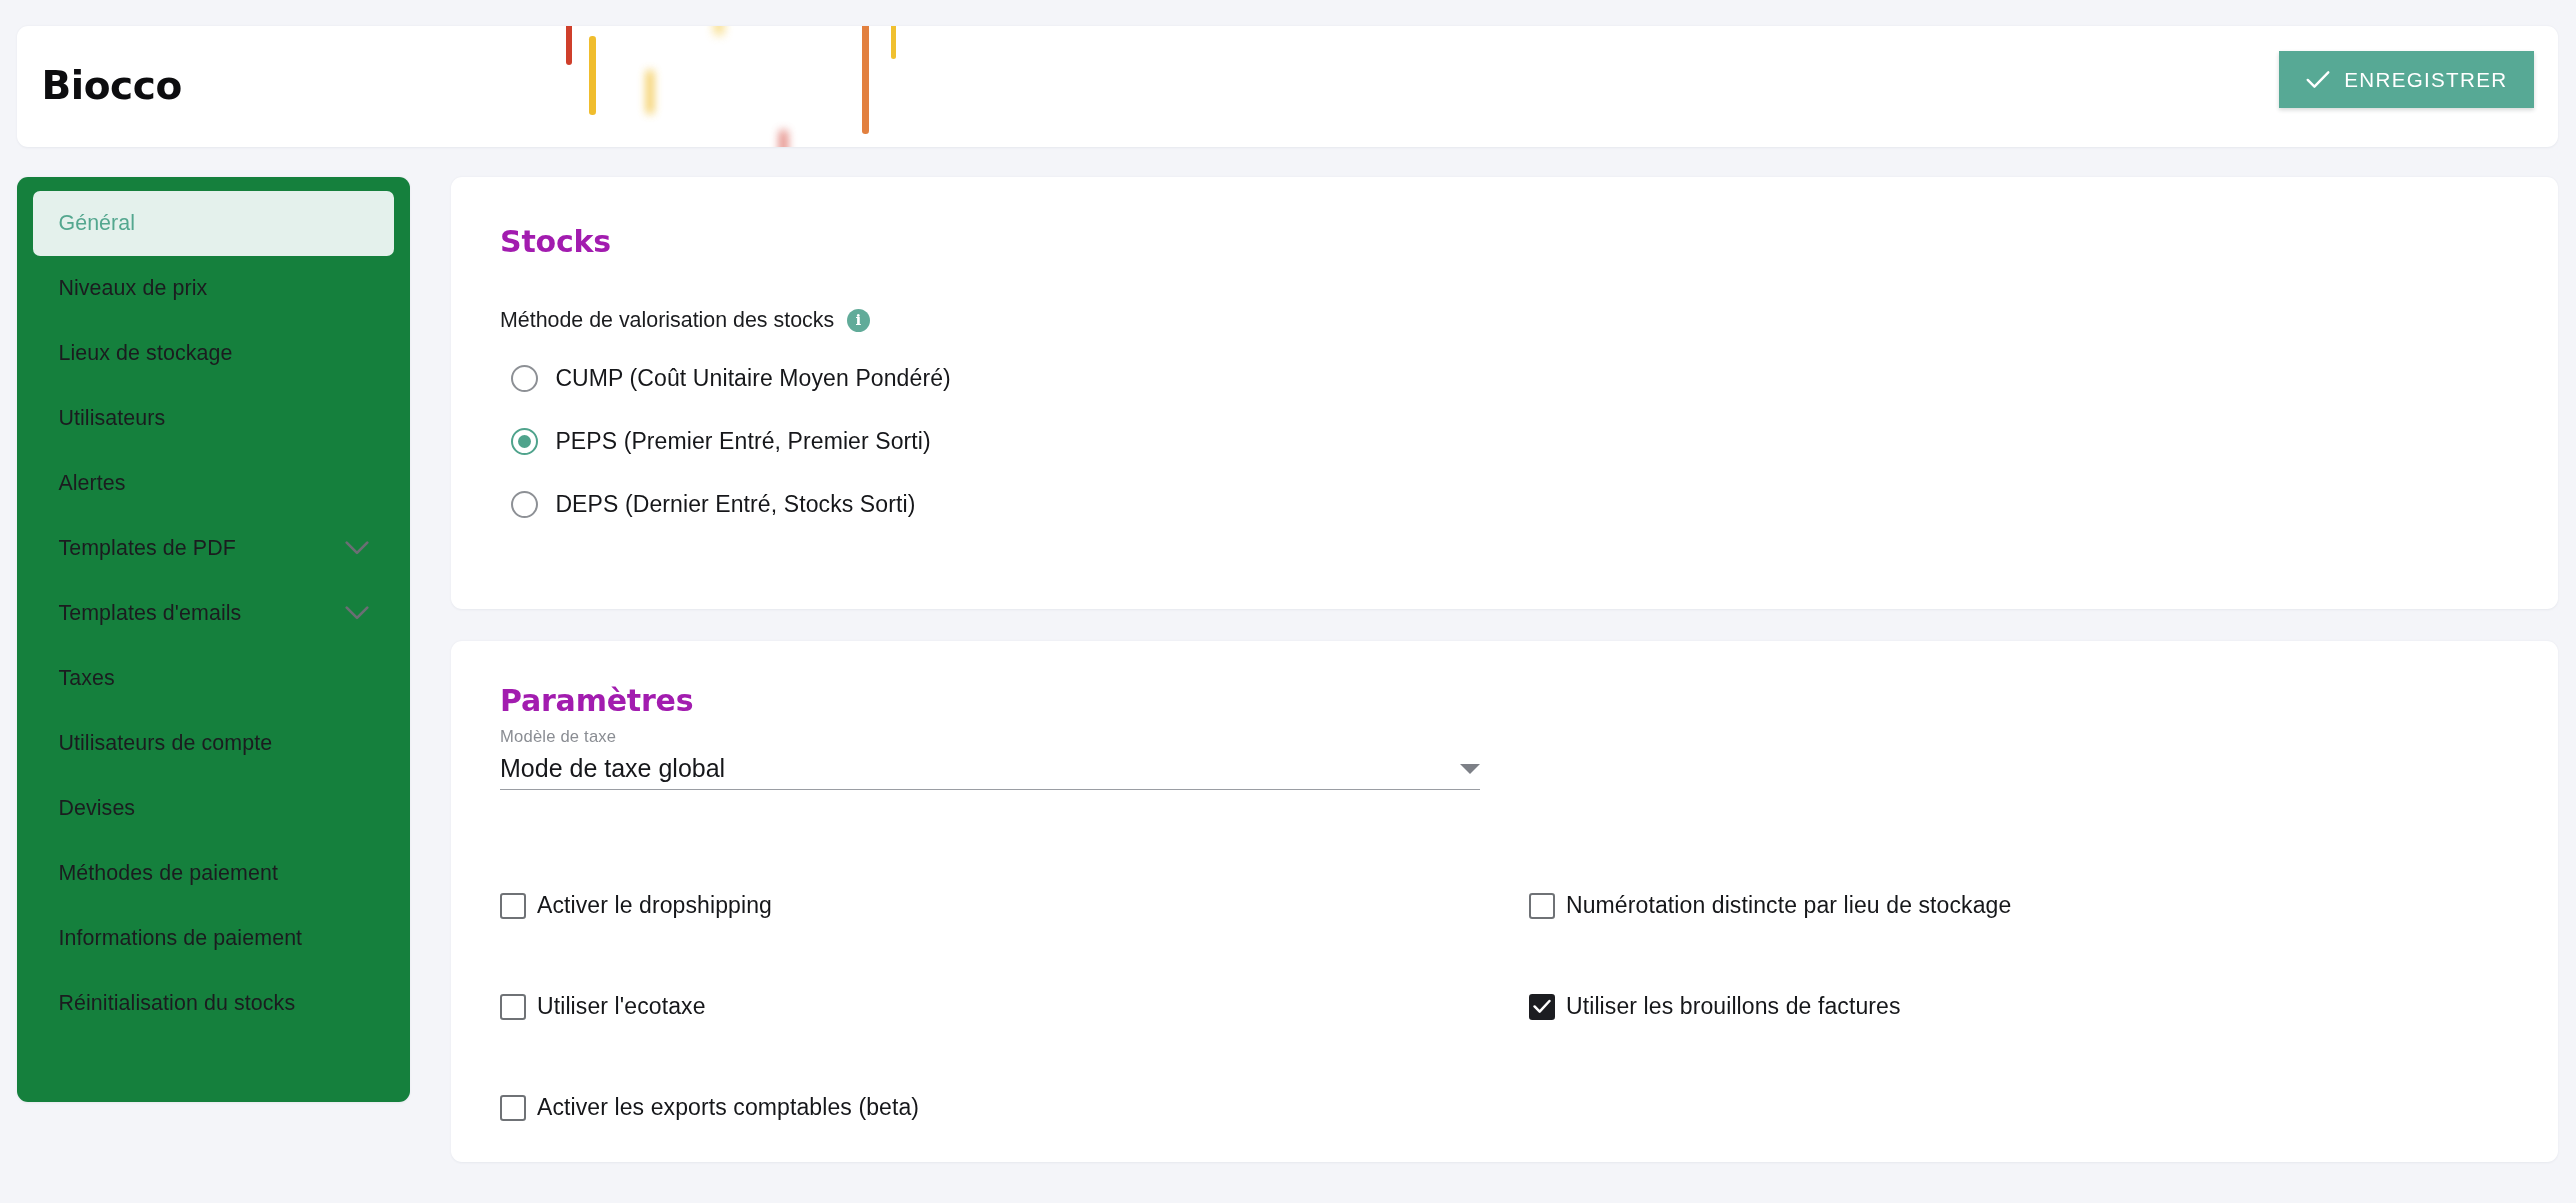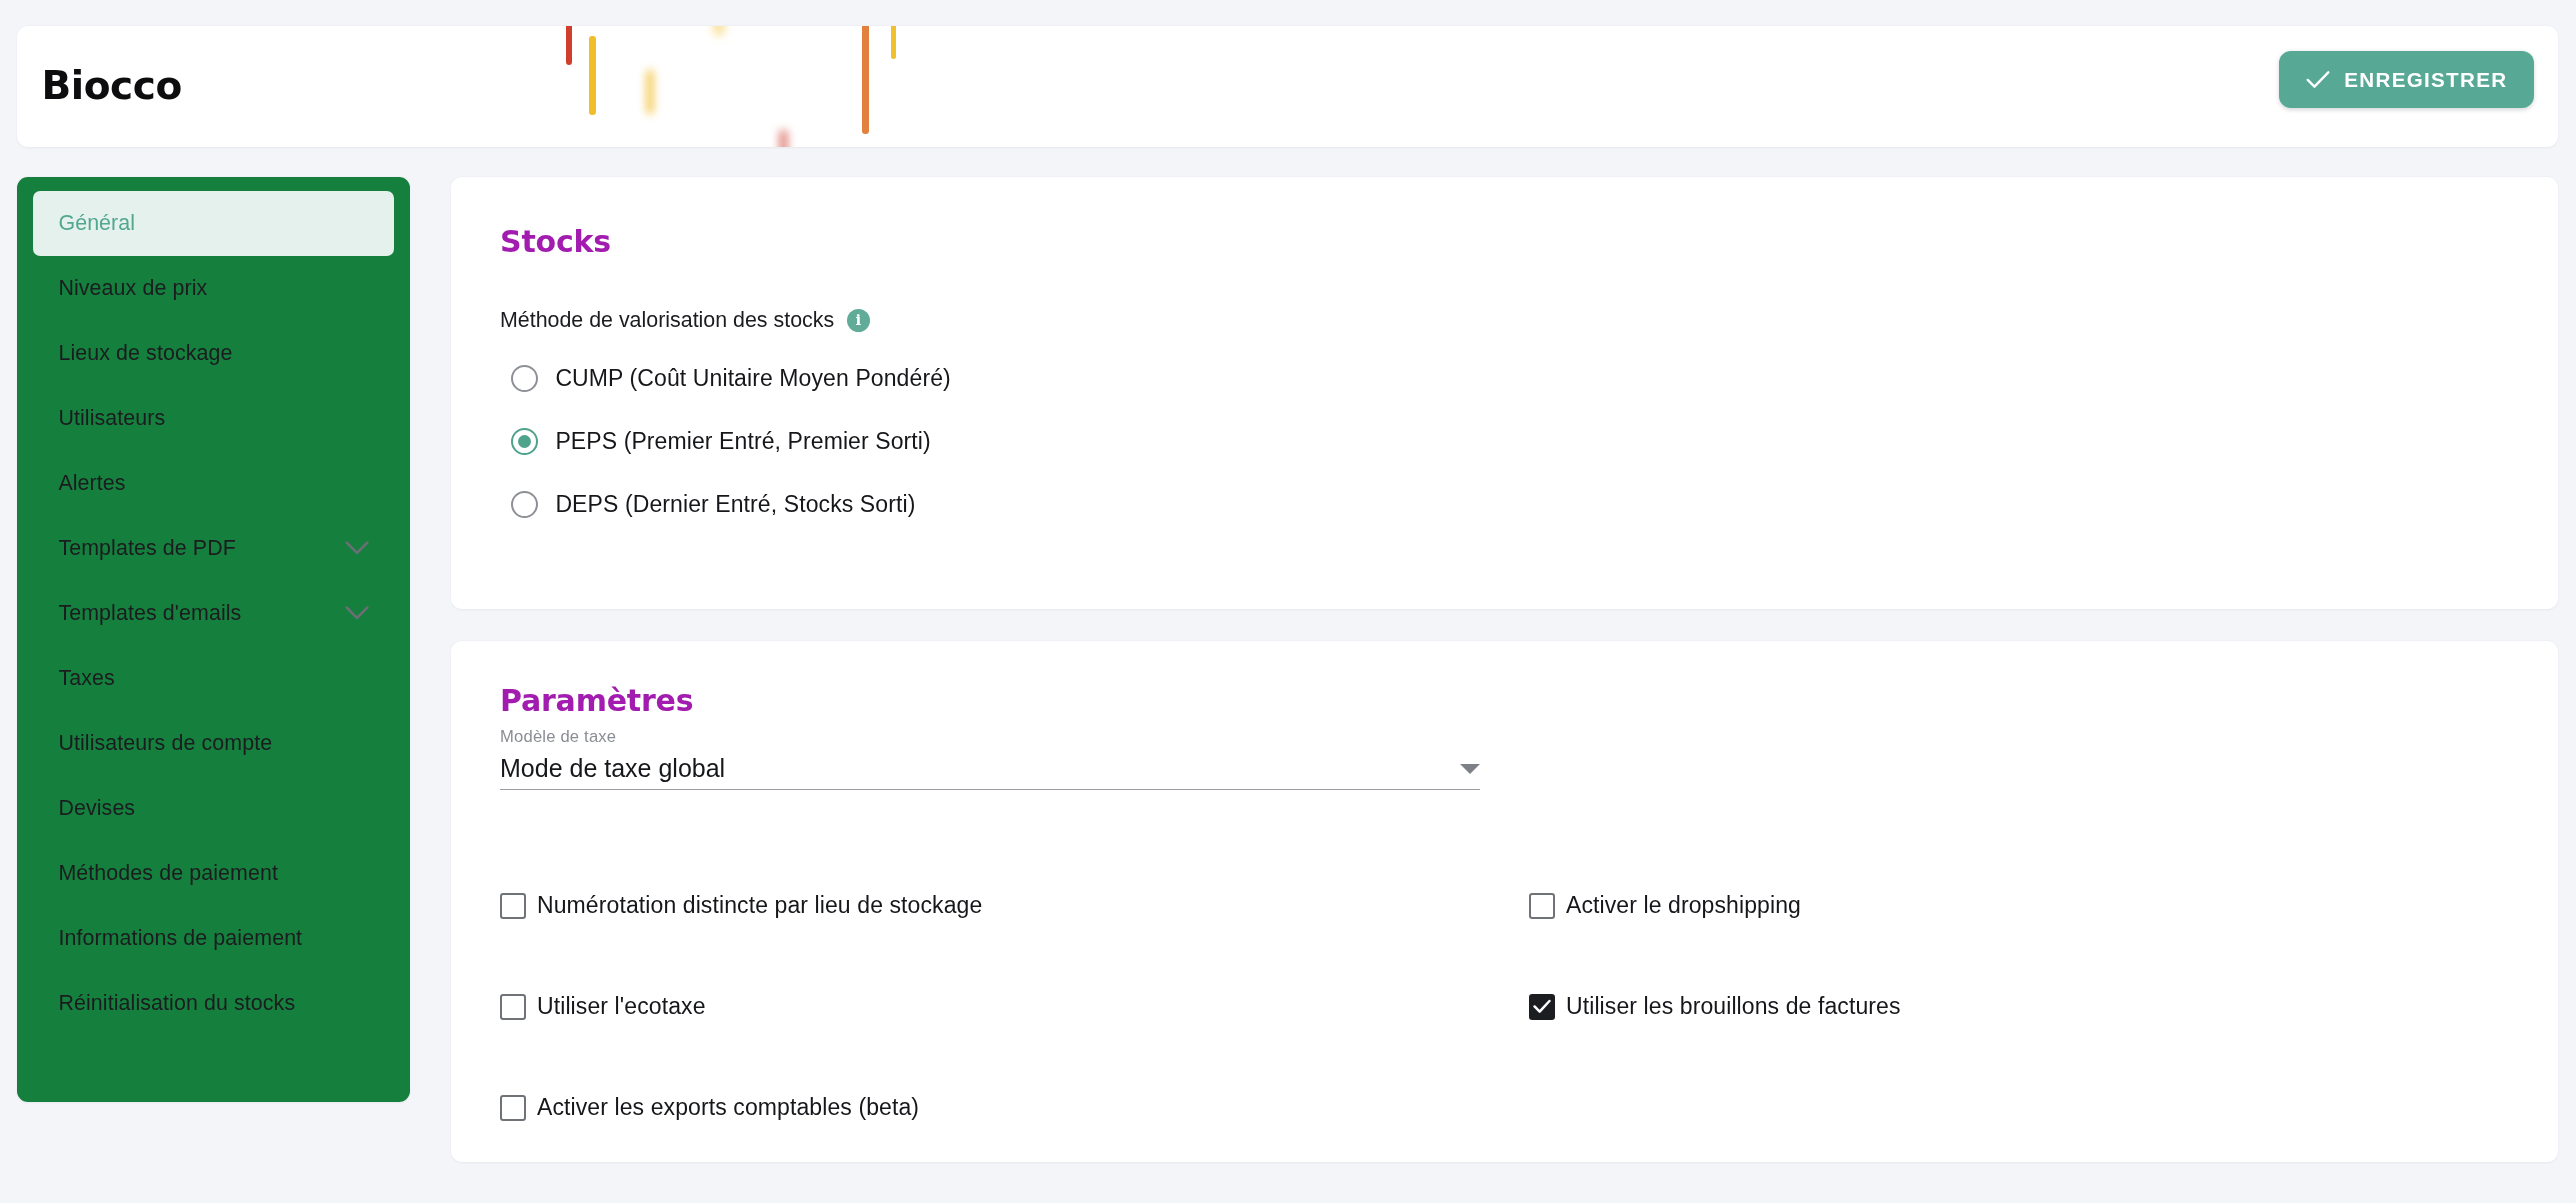--- a/index.html
+++ b/index.html
@@ -51,24 +51,24 @@
     right: 24px;
     top: 25px;
     height: 57px;
     padding: 0 27px;
     display: flex;
     align-items: center;
     gap: 14.2px;
     background: #57a995;
     color: #ffffff;
     border: none;
-    border-radius: 12px;
+    border-radius: 0;
     font-family: "Liberation Sans", sans-serif;
     font-size: 20.6px;
-    font-weight: 700;
+    font-weight: 400;
     letter-spacing: 1.3px;
     cursor: pointer;
     box-shadow: 0 1.6px 4px rgba(20,40,35,0.18);
   }
   .save-button svg { display: block; }
 
   
   .sidebar-card {
     position: absolute;
     left: 17.4px;
@@ -344,25 +344,25 @@
     <div class="flabel">Modèle de taxe</div>
     <div class="srow">
       <span class="svalue">Mode de taxe global</span>
       <span class="caret"></span>
     </div>
   </div>
 
   <div class="check-grid" id="check-grid">
       <label class="check-row">
         <span class="box"></span>
-        <span class="clabel">Numérotation distincte par lieu de stockage</span>
+        <span class="clabel">Activer le dropshipping</span>
       </label>
       <label class="check-row">
         <span class="box"></span>
-        <span class="clabel">Activer le dropshipping</span>
+        <span class="clabel">Numérotation distincte par lieu de stockage</span>
       </label>
       <label class="check-row">
         <span class="box"></span>
         <span class="clabel">Utiliser l'ecotaxe</span>
       </label>
       <label class="check-row checked">
         <span class="box">
           <svg width="18" height="14.2" viewBox="0 0 23 18" fill="none">
             <path d="M2 9.5 L8.5 16 L21 2.5" stroke="#ffffff" stroke-width="3.2" stroke-linecap="round" stroke-linejoin="round"></path>
           </svg>

